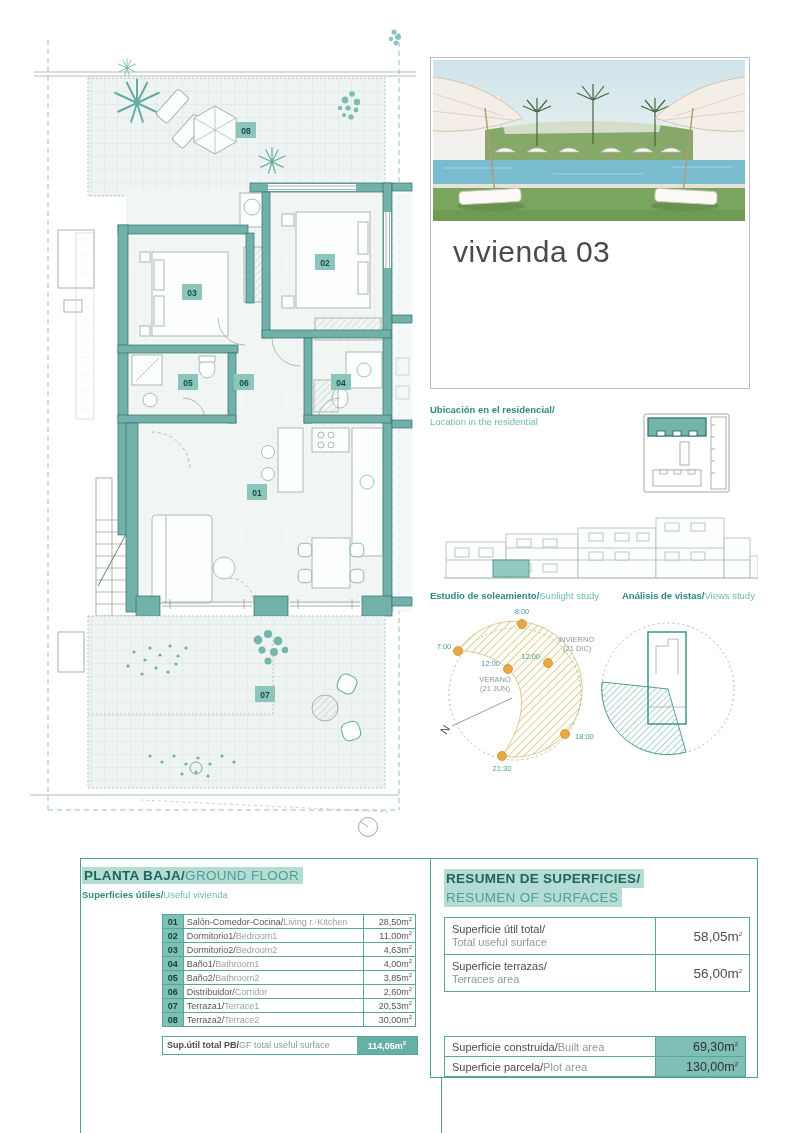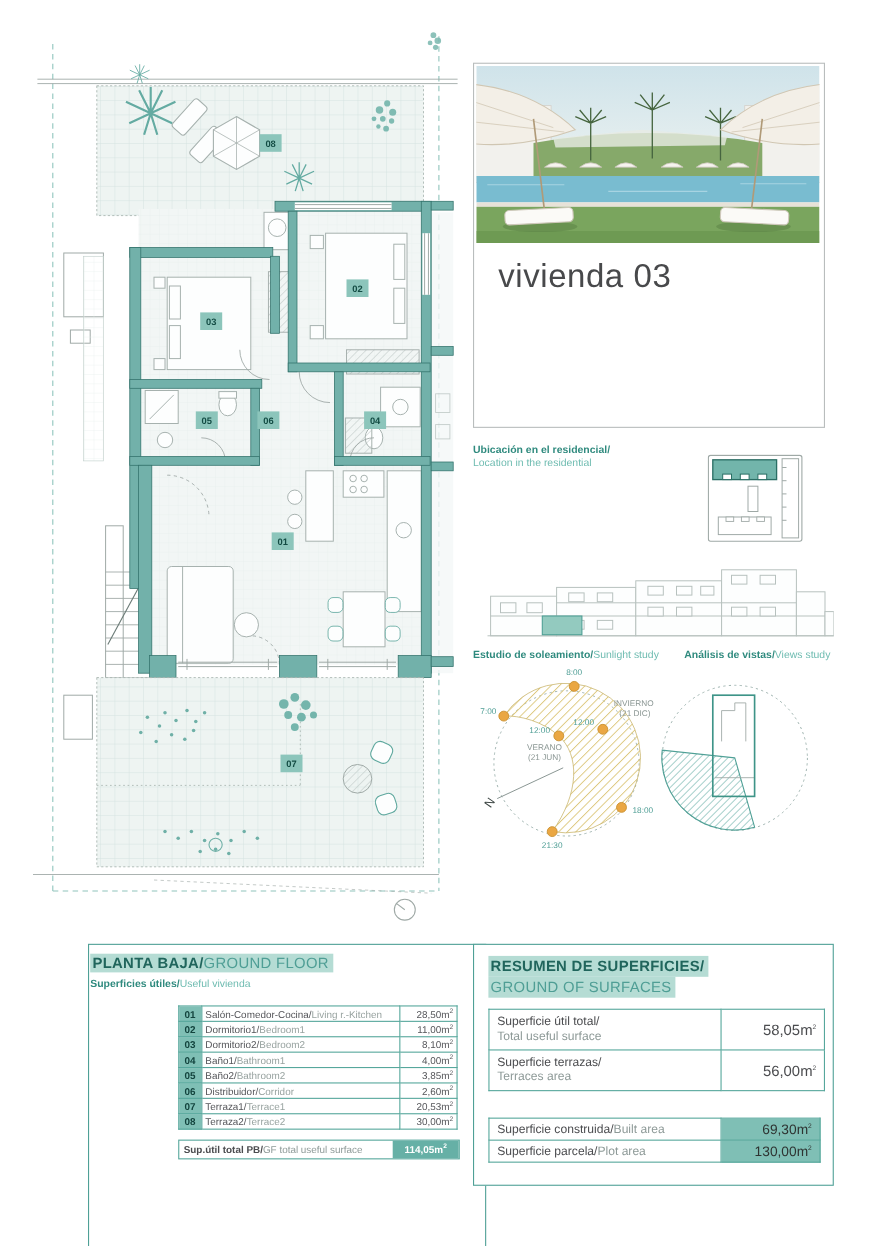--- a/index.html
+++ b/index.html
@@ -40,21 +40,21 @@
   .total-bar{display:flex;align-items:stretch;border:1px solid #56a79c;width:254px;margin:9px 0 0 80px;font-size:9px;}
   .total-bar .tl{flex:1;padding:3px 4px;}
   .total-bar .tl .es{color:#4b4c4f;font-weight:bold;text-align:center;}
   .total-bar .tl .en{color:#8e9a98;}
   .total-bar .tv{width:54px;background:#66b0a6;color:#ffffff;font-weight:bold;text-align:center;padding:3px 3px;}
   table.sum{border-collapse:collapse;width:306px;margin-top:10px;font-size:11px;}
   table.sum td{border:1px solid #56a79c;padding:2px 7px;vertical-align:middle;}
   table.sum td.lab{width:196px;height:32px;line-height:13px;}
   table.sum td.val{text-align:right;font-size:13.5px;color:#4b4c4f;}
   .lab .es{color:#4b4c4f;} .lab .en{color:#8e9a98;}
-  table.sum2{border-collapse:collapse;width:302px;margin-top:24px;font-size:11px;}
+  table.sum2{border-collapse:collapse;width:302px;margin-top:44px;font-size:11px;}
   table.sum2 td{border:1px solid #56a79c;padding:1px 7px;height:17px;}
   table.sum2 td.lab{width:196px;}
   table.sum2 td.val{text-align:right;font-size:12.5px;background:#7fbfb5;color:#2e3331;}
 </style>
 </head>
 <body>
 
 <svg class="abs" style="left:28px;top:20px;" width="396" height="822" viewBox="28 20 396 822">
   <defs>
     <pattern id="pg" width="13" height="13" patternUnits="userSpaceOnUse">
@@ -531,21 +531,21 @@
           <td class="ar"><span>28,50</span><span>m</span><sup>2</sup></td>
         </tr>
     <tr>
           <td class="num">02</td>
           <td class="nm"><span class="es">Dormitorio1/</span><span class="en">Bedroom1</span></td>
           <td class="ar"><span>11,00</span><span>m</span><sup>2</sup></td>
         </tr>
     <tr>
           <td class="num">03</td>
           <td class="nm"><span class="es">Dormitorio2/</span><span class="en">Bedroom2</span></td>
-          <td class="ar"><span>8,10</span><span>m</span><sup>2</sup></td>
+          <td class="ar"><span>4,63</span><span>m</span><sup>2</sup></td>
         </tr>
     <tr>
           <td class="num">04</td>
           <td class="nm"><span class="es">Baño1/</span><span class="en">Bathroom1</span></td>
           <td class="ar"><span>4,00</span><span>m</span><sup>2</sup></td>
         </tr>
     <tr>
           <td class="num">05</td>
           <td class="nm"><span class="es">Baño2/</span><span class="en">Bathroom2</span></td>
           <td class="ar"><span>3,85</span><span>m</span><sup>2</sup></td>
@@ -569,21 +569,21 @@
     </table>
   <div class="total-bar">
     <span class="tl"><span class="es">Sup.útil total PB/</span><span class="en">GF total useful surface</span></span>
     <span class="tv"><span>114,05</span><span>m</span><sup>2</sup></span>
   </div>
 </div>
 
 <div class="abs panel panel-right">
   <div class="ptitle" style="line-height:17px;">
     <span class="hl"><span class="t-es">RESUMEN DE SUPERFICIES/</span></span><br>
-    <span class="hl"><span class="t-en">GROUND OF SURFACES</span></span>
+    <span class="hl"><span class="t-en">RESUMEN OF SURFACES</span></span>
   </div>
   <table class="sum">
     <tbody>
         <tr>
       <td class="lab"><span class="es">Superficie útil total/</span><br><span class="en">Total useful surface</span></td>
       <td class="val"><span>58,05</span><span>m</span><sup>2</sup></td>
     </tr>
     <tr>
       <td class="lab"><span class="es">Superficie terrazas/</span><br><span class="en">Terraces area</span></td>
       <td class="val"><span>56,00</span><span>m</span><sup>2</sup></td>

